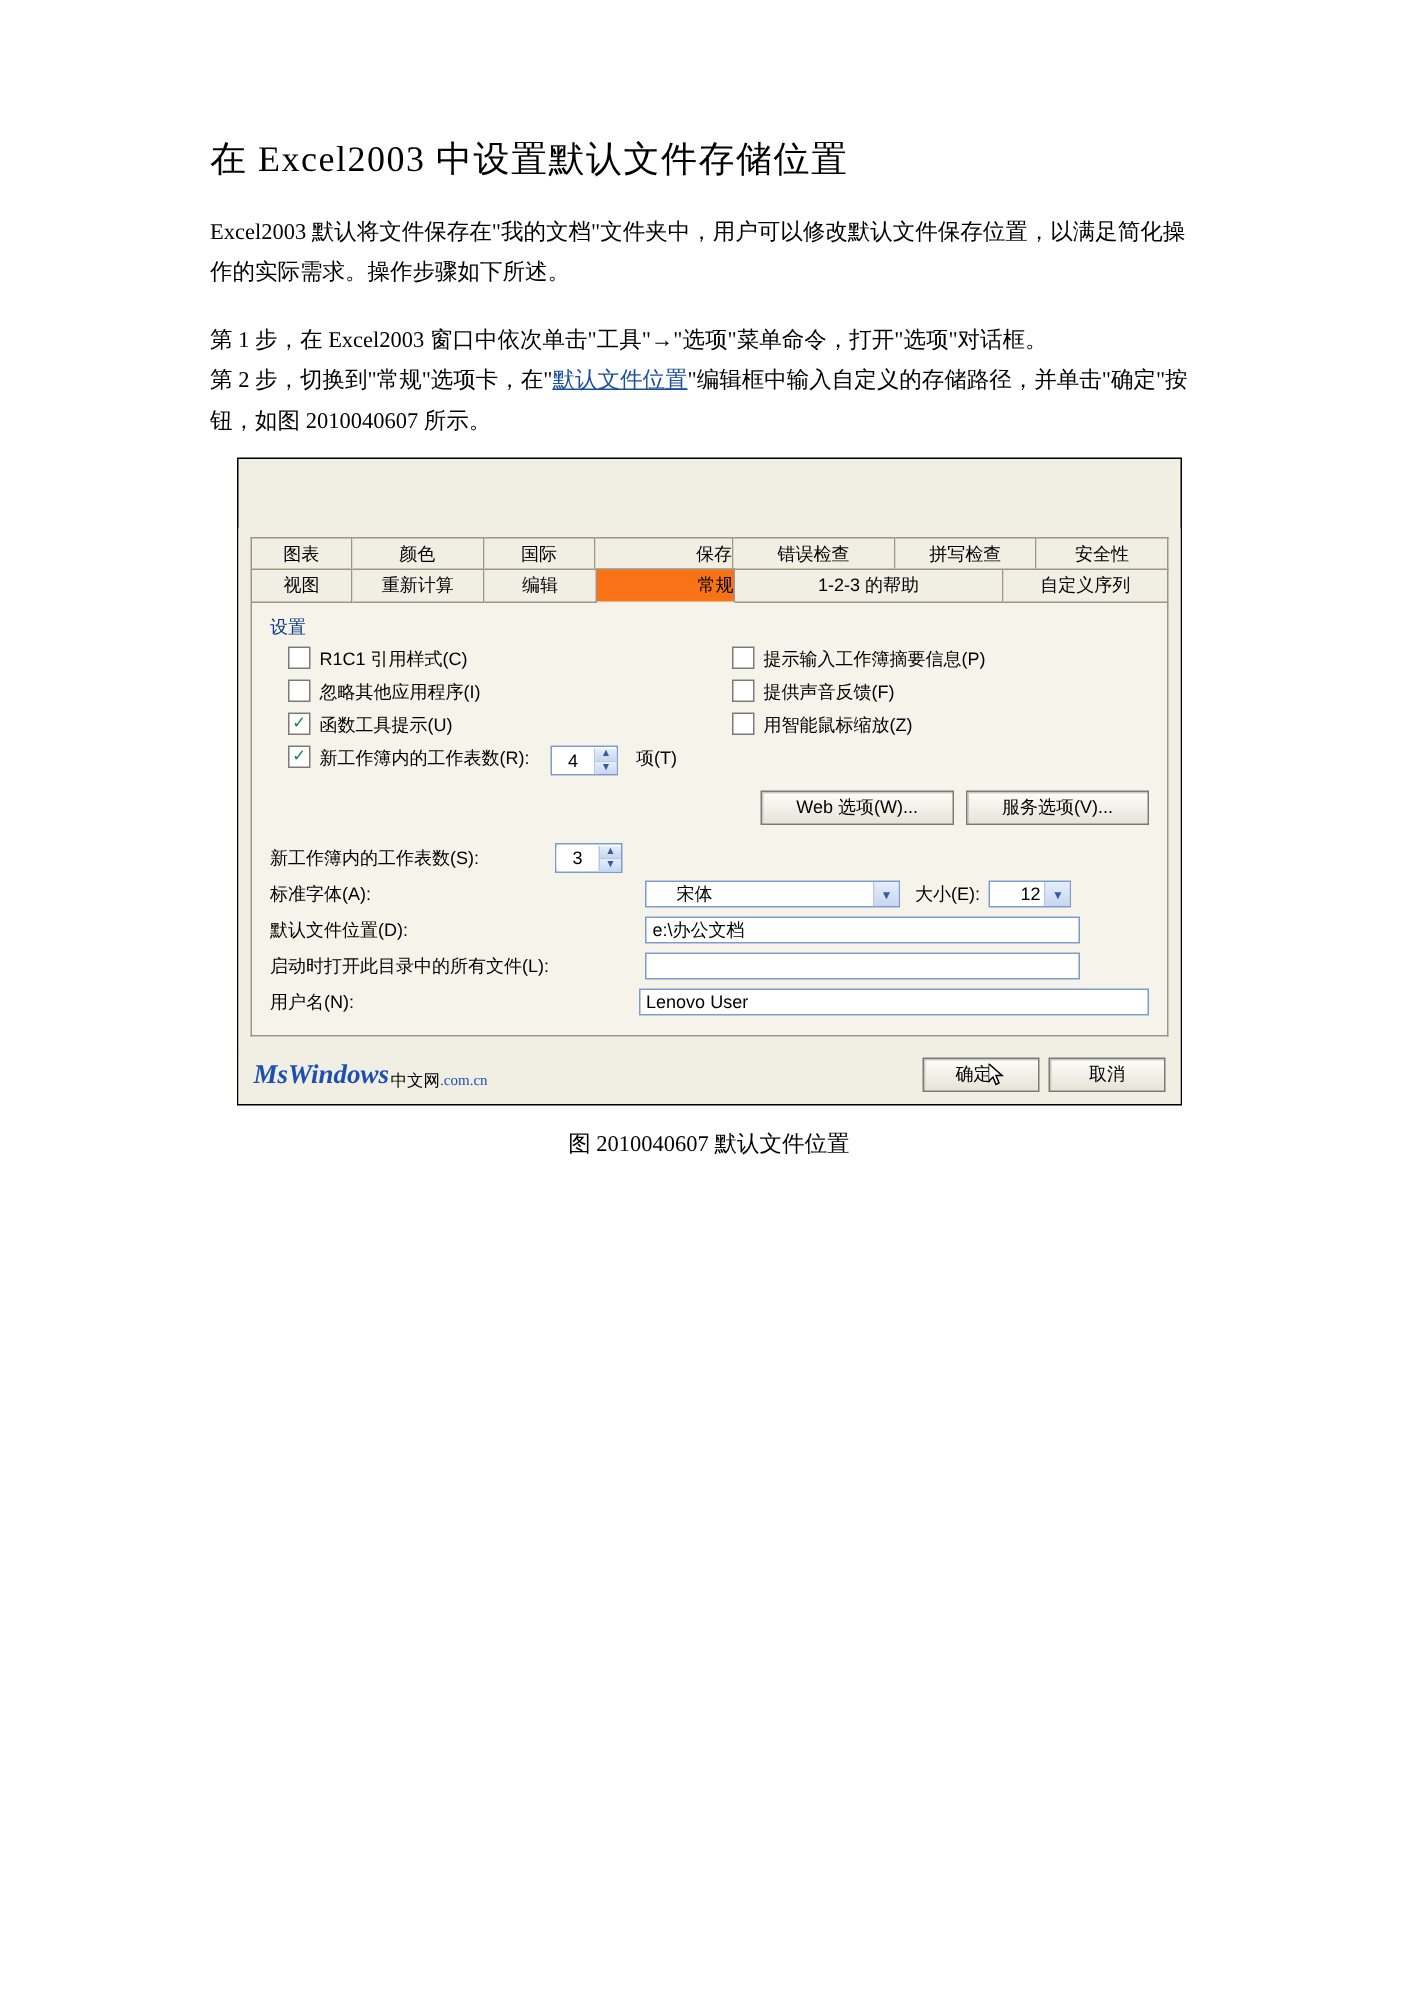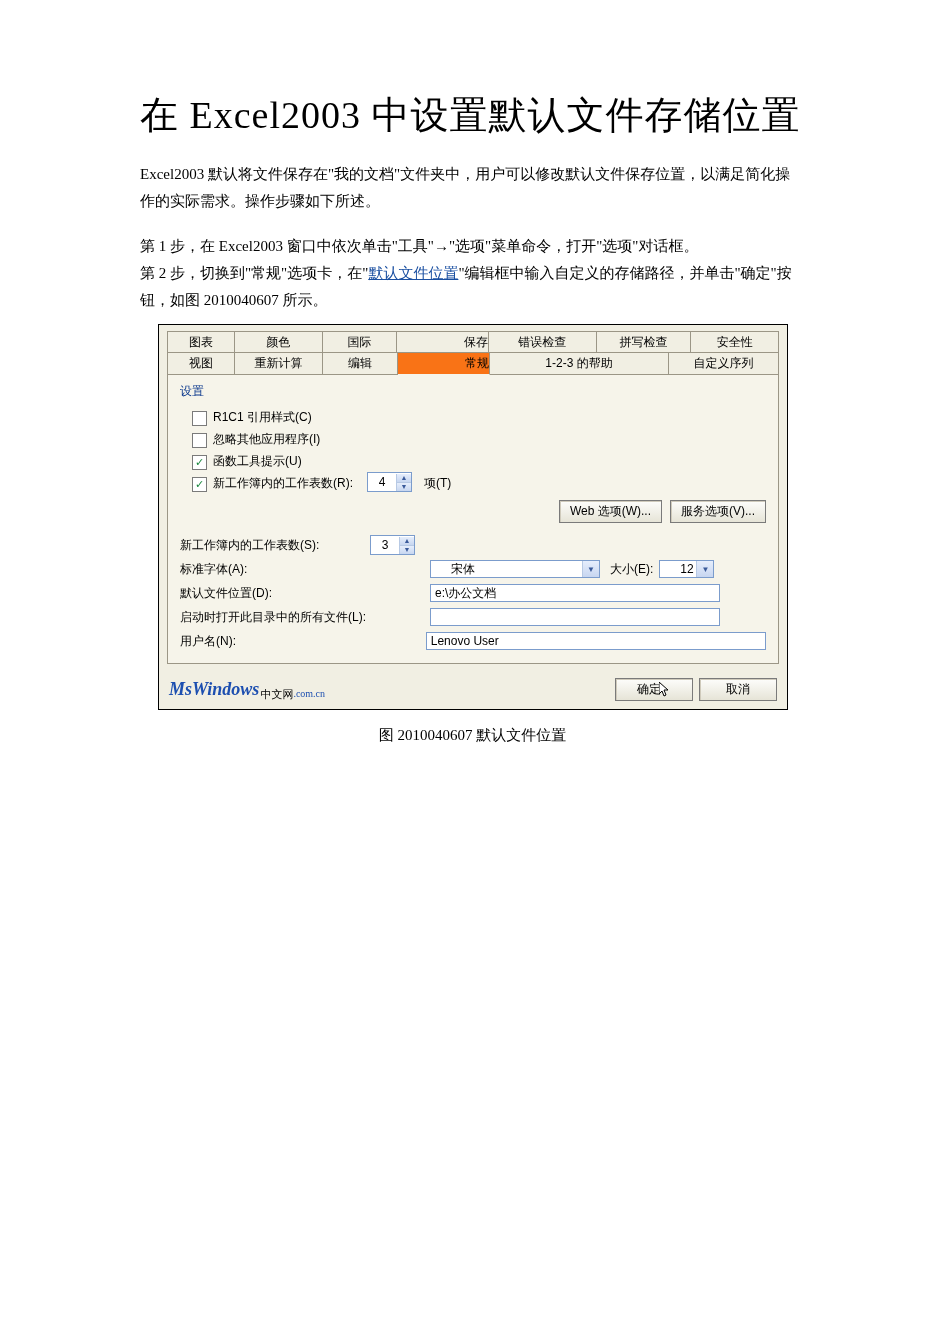--- a/index.html
+++ b/index.html
@@ -9,21 +9,21 @@
     font-family: SimSun, "宋体", serif;
     color: #000;
   }
   .page {
     width: 945px;
     min-height: 1337px;
     box-sizing: border-box;
     padding: 90px 140px 0 140px;
   }
   .title {
-    font-size: 38px;
+    font-size: 24px;
     font-weight: normal;
     margin: 0 0 20px 0;
     letter-spacing: 1px;
   }
   .para {
     font-size: 15px;
     line-height: 1.8;
     margin: 0 0 18px 0;
   }
   .step {
@@ -80,20 +80,21 @@
     background: linear-gradient(to bottom,#5f8de0,#2a5fc0);
   }
   .titlebar .tbtn.close {
     background: linear-gradient(to bottom,#e58a71,#c9412a);
     border-color: #d87a63;
   }
 
   .body {
     padding: 6px 8px 8px 8px;
     background: #f1efe3;
+    margin-top: 46px;
   }
 
   
   .tabrow { display:flex; }
   .tab {
     border: 1px solid #9b9686;
     background: #f1efe3;
     padding: 2px 0;
     font-size: 12px;
     text-align: center;
@@ -132,21 +133,21 @@
   }
 
   .twocol {
     display: flex;
     gap: 30px;
   }
   .col { flex: 1; }
 
   .ck-row {
     display: flex;
-    align-items: flex-end;
+    align-items: flex-start;
     height: 22px;
     gap: 6px;
   }
   .ck-row.indent { padding-left: 12px; }
   .ck {
     width: 13px; height: 13px;
     border: 1px solid #7a7a7a;
     background: #fff;
     display:inline-flex;
     align-items:center; justify-content:center;
@@ -178,21 +179,21 @@
   }
   .spinner .sb:first-child { border-bottom:1px solid #b7c9e4; }
 
   .subbtns {
     display:flex; justify-content:flex-end; gap:8px;
     margin: 8px 0 10px 0;
   }
   .winbtn {
     border:1px solid #7a7a7a;
     background:linear-gradient(to bottom,#fdfdfb,#e6e4d7);
-    padding:2px 10px;
+    padding:2px 23px;
     font-size:12px;
     font-family:inherit;
     box-shadow: 1px 1px 0 #cfcabb inset;
   }
 
   .form-row {
     display:flex; align-items:center;
     height:24px;
   }
   .form-row .flabel { width:190px; }
@@ -317,20 +318,34 @@
                 <span class="ck on"></span>
                 <span>新工作簿内的工作表数(R):</span>
                 <span class="spinner" style="margin-left:8px">
                   <input value="4" style="">
                   <span class="spin-btns">
                     <span class="sb">▲</span>
                     <span class="sb">▼</span>
                   </span>
                 </span>
                 <span style="margin-left:6px">项(T)</span>
+              </div>
+            </div>
+            <div class="col">
+              <div class="ck-row">
+                <span class="ck"></span>
+                <span>提示输入工作簿摘要信息(P)</span>
+              </div>
+              <div class="ck-row">
+                <span class="ck"></span>
+                <span>提供声音反馈(F)</span>
+              </div>
+              <div class="ck-row">
+                <span class="ck"></span>
+                <span>用智能鼠标缩放(Z)</span>
               </div>
             </div>
           </div>
 
           <div class="subbtns">
             <button class="winbtn">Web 选项(W)...</button>
             <button class="winbtn">服务选项(V)...</button>
           </div>
 
           <div class="form-row">

